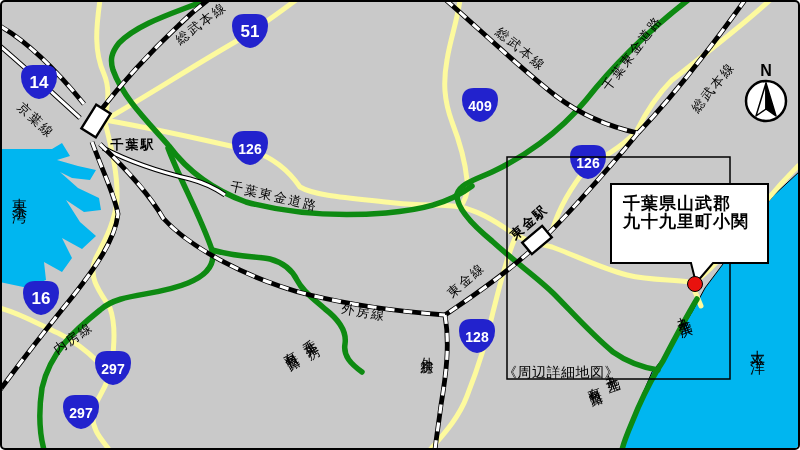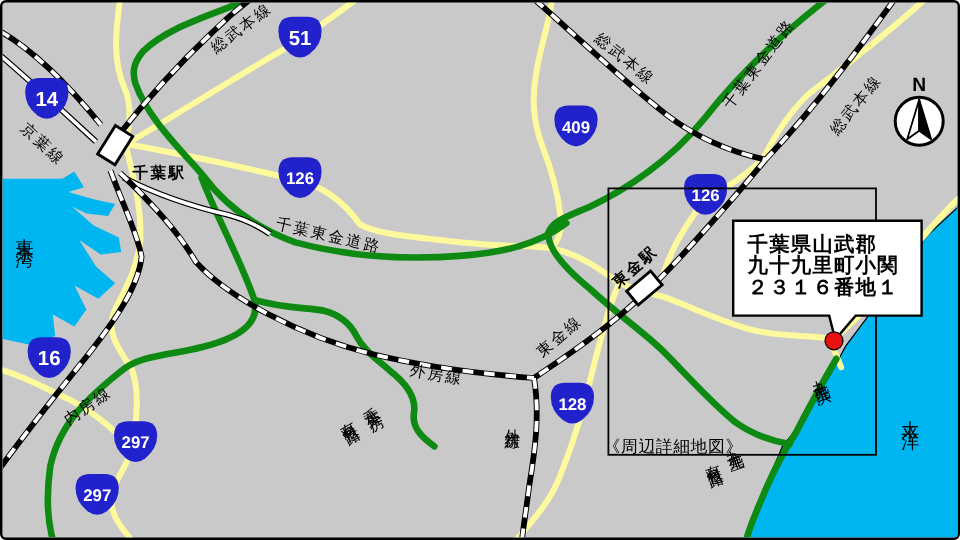--- a/index.html
+++ b/index.html
@@ -172,16 +172,15 @@
   <div class="vl" style="left:604px;top:363px;--r:-19deg">九十九里</div>
   <div class="vl" style="left:587px;top:376px;--r:-19deg">有料道路</div>
   <div class="vl" style="left:676px;top:305px;--r:-18deg">九十九里浜</div>
   <div class="vl water-name" style="left:18px;top:184px">東京湾</div>
   <div class="vl water-name" style="left:756px;top:336px">太平洋</div>
   <div class="hl note" style="left:559px;top:370px">《周辺詳細地図》</div>
 
   <div class="addr">
     <div>千葉県山武郡</div>
     <div>九十九里町小関</div>
-    <div>２３１６番地１</div>
   </div>
 
 </div>
 
 </body></html>

